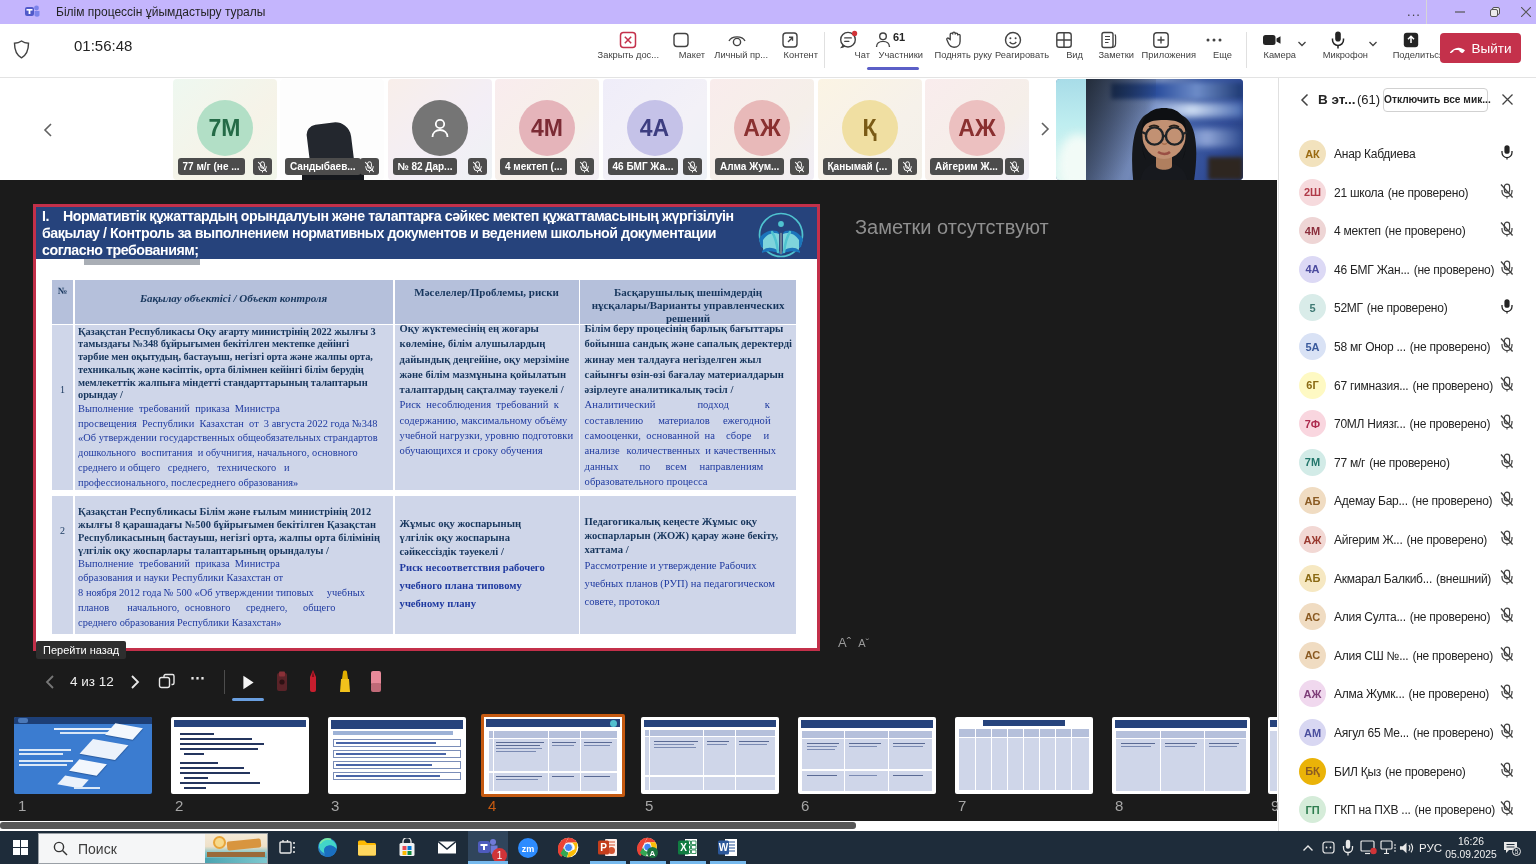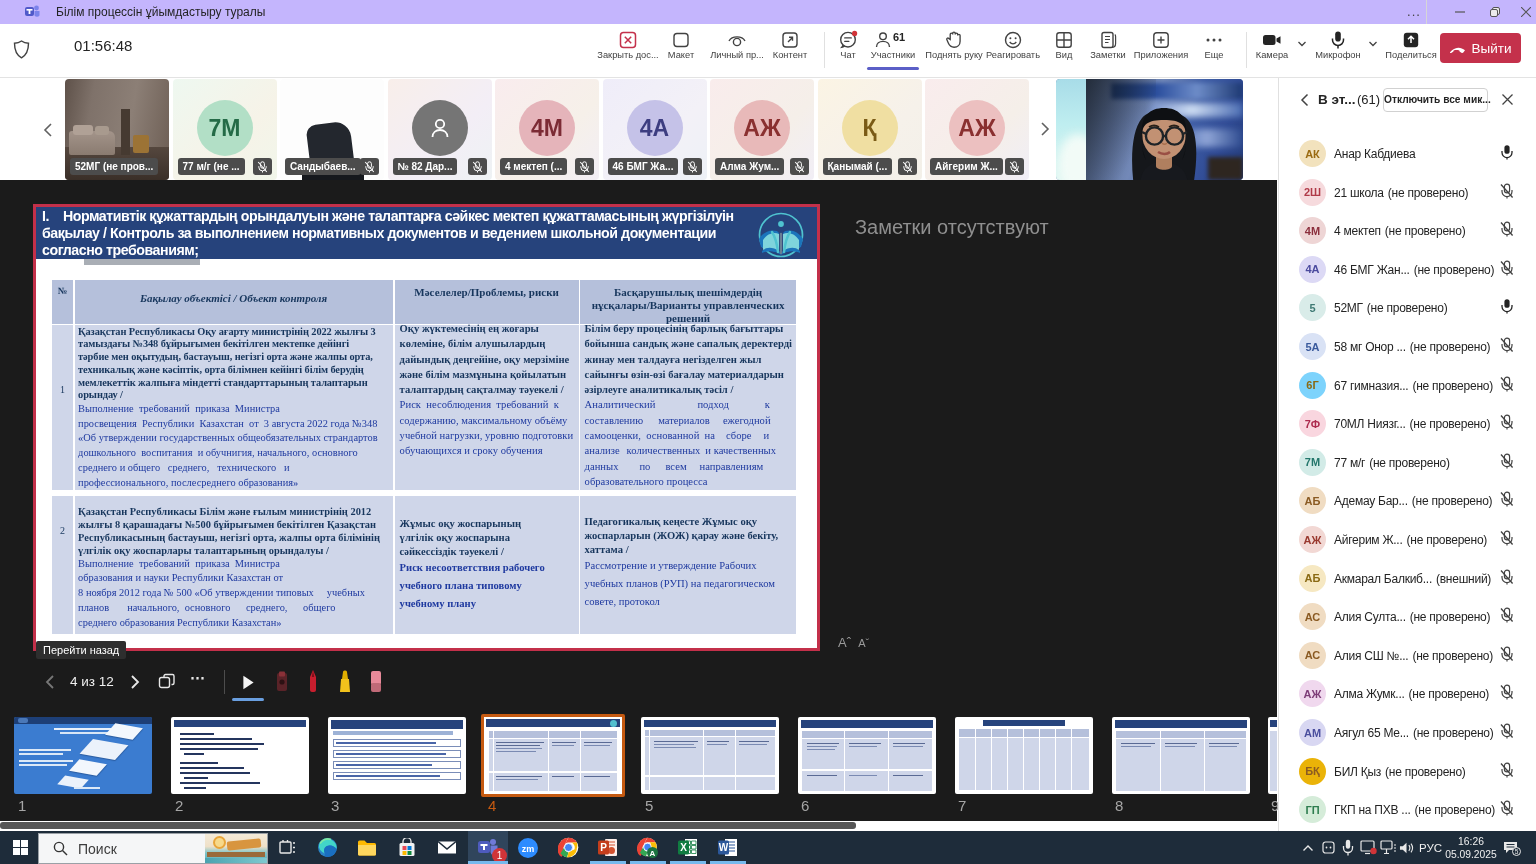--- a/index.html
+++ b/index.html
@@ -6,21 +6,21 @@
   html,body { width:1536px; height:864px; overflow:hidden; font-family:"Liberation Sans", sans-serif; }
   body { position:relative; background:#fff; }
   .abs { position:absolute; }
   svg { display:block; }
 
   
   #titlebar { left:0; top:0; width:1536px; height:24px; background:#c4b5fd; }
 
   
   #toolbar { left:0; top:24px; width:1536px; height:54px; background:#fff; border-bottom:1px solid #e3e3e3; }
-  .tbtn { position:absolute; text-align:center; color:#424242; }
+  .tbtn { position:absolute; text-align:right; color:#424242; }
   .tbtn .lbl { font-size:9.3px; color:#424242; white-space:nowrap; }
   .tbtn svg { margin:0 auto; }
   .tdiv { position:absolute; width:1px; background:#e0e0e0; top:8px; height:36px; }
 
   
   #tilerow { left:0; top:78px; width:1277px; height:102px; background:#fff; }
   .tile { position:absolute; top:1px; height:101px; width:104px; border-radius:4px; overflow:hidden; }
   .tcirc { position:absolute; left:50%; top:21px; transform:translateX(-50%); width:56px; height:56px; border-radius:50%;
            display:flex; align-items:center; justify-content:center; font-size:23px; font-weight:bold; }
   .tlabel { position:absolute; left:5px; bottom:5px; height:17px; background:#4c4c4c; border-radius:3px;
@@ -229,29 +229,20 @@
       </svg>
     Выйти
   </div>
 </div>
 
 <div class="abs" id="tilerow">
   <svg class="abs" style="left:43px;top:44px" width="10" height="16" viewBox="0 0 10 16">
       <path d="M8 2 L2 8 L8 14" fill="none" stroke="#616161" stroke-width="1.6"></path>
     </svg>
 
-  <div class="tile" style="left:65px;background:linear-gradient(100deg,#5e5149 0%,#7f726a 25%,#8c7f76 60%,#6c5d53 100%);">
-    <div class="abs" style="left:0;top:68px;width:104px;height:33px;background:linear-gradient(180deg,#55473e,#3a2f28);"></div>
-    <div class="abs" style="left:4px;top:52px;width:46px;height:24px;background:linear-gradient(180deg,#a3948a,#8a7b70);border-radius:3px 6px 2px 2px;"></div>
-    <div class="abs" style="left:8px;top:46px;width:20px;height:10px;background:#b0a196;border-radius:3px;"></div>
-    <div class="abs" style="left:30px;top:47px;width:14px;height:9px;background:#a89a8e;border-radius:3px;"></div>
-    <div class="abs" style="left:56px;top:30px;width:9px;height:46px;background:#463a31;"></div>
-    <div class="abs" style="left:68px;top:56px;width:16px;height:18px;background:#9c7335;border-radius:2px;"></div>
-    <div class="tlabel">52МГ (не пров...</div>
-  </div>
 
   <div class="tile" style="left:172.5px;background:linear-gradient(135deg,#eef8f0,#f6f3e8 60%,#f1f6ea);">
     <div class="tcirc" style="background:#b2dfc6;color:#246b47;">7М</div>
     <div class="tlabel">77 м/г (не ...</div>
     <div class="tmic" style="right:5px;">
         <svg width="11" height="12" viewBox="0 0 11 12">
           <rect x="3.6" y="0.8" width="3.8" height="6.4" rx="1.9" fill="none" stroke="#fff" stroke-width="1"></rect>
           <path d="M1.8 5.2 v1 a3.7 3.7 0 0 0 7.4 0 v-1 M5.5 10 v1.5" fill="none" stroke="#fff" stroke-width="1"></path>
           <line x1="1.2" y1="1" x2="9.8" y2="11" stroke="#fff" stroke-width="1.1"></line>
         </svg>
@@ -715,21 +706,21 @@
   <div class="pname">58 мг Онор ...<span style="margin-left:4px;">(не проверено)</span></div>
   <div class="pmic">
         <svg width="16" height="16" viewBox="0 0 16 16">
           <rect x="5.4" y="1.2" width="5.2" height="8.6" rx="2.6" fill="none" stroke="#424242" stroke-width="1.2"></rect>
           <path d="M3 7 v1.6 a5 5 0 0 0 10 0 V7 M8 13.6 v2" fill="none" stroke="#424242" stroke-width="1.2"></path>
           <line x1="2" y1="1.5" x2="13.6" y2="14.5" stroke="#424242" stroke-width="1.3"></line>
         </svg>
       </div>
 </div>
 <div class="prow" style="top:288.6px;">
-  <div class="pav" style="background:#7dd3fc;color:#8a6a14;">6Г</div>
+  <div class="pav" style="background:#fef9c3;color:#8a6a14;">6Г</div>
   <div class="pname">67 гимназия...<span style="margin-left:4px;">(не проверено)</span></div>
   <div class="pmic">
         <svg width="16" height="16" viewBox="0 0 16 16">
           <rect x="5.4" y="1.2" width="5.2" height="8.6" rx="2.6" fill="none" stroke="#424242" stroke-width="1.2"></rect>
           <path d="M3 7 v1.6 a5 5 0 0 0 10 0 V7 M8 13.6 v2" fill="none" stroke="#424242" stroke-width="1.2"></path>
           <line x1="2" y1="1.5" x2="13.6" y2="14.5" stroke="#424242" stroke-width="1.3"></line>
         </svg>
       </div>
 </div>
 <div class="prow" style="top:327.2px;">

